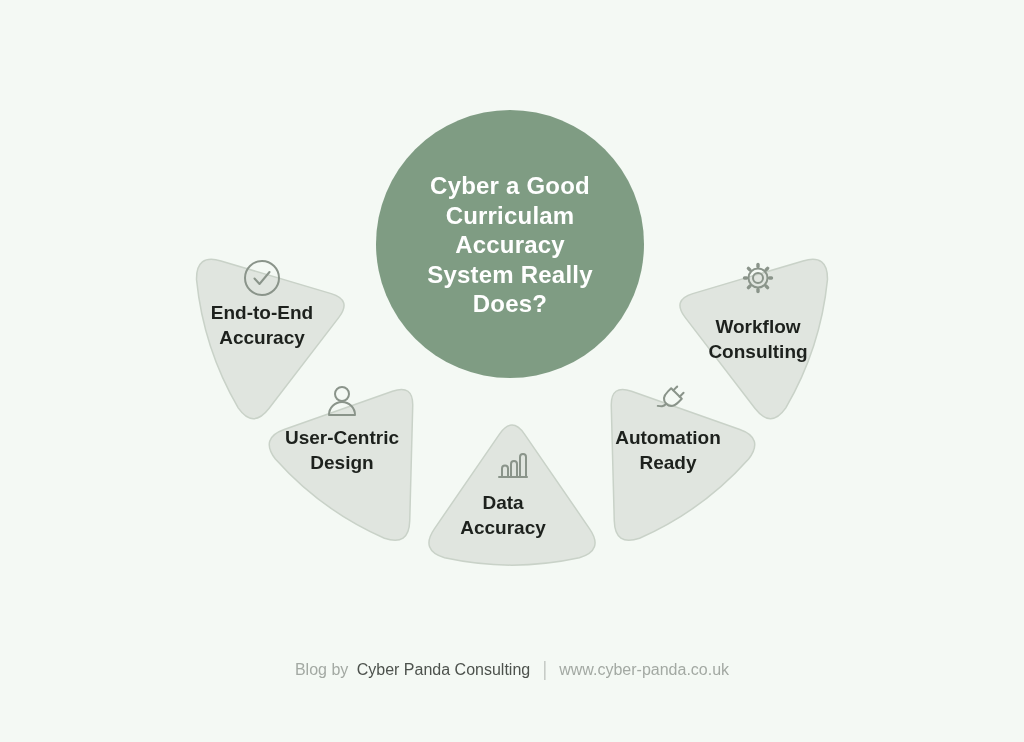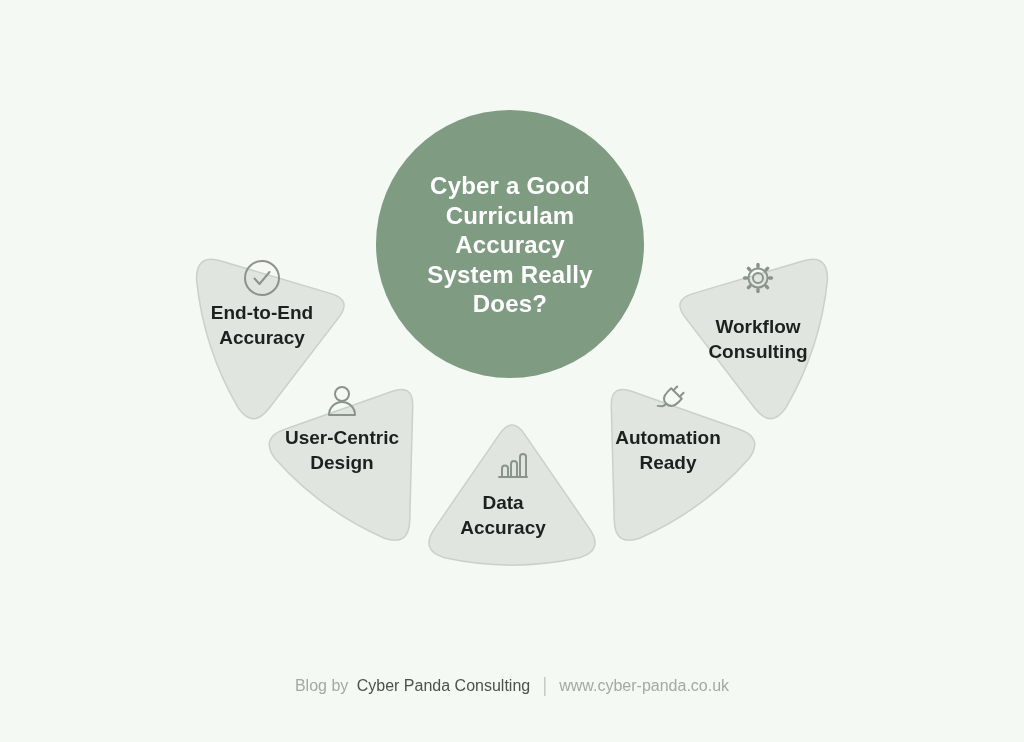--- a/index.html
+++ b/index.html
@@ -34,21 +34,21 @@
     font-size:19px;line-height:25px;font-weight:600;color:var(--label-text);
   }
   .petal-label span{display:block;}
   .petal-icon{position:absolute;width:44px;height:44px;}
   .petal-icon .stroke{stroke:var(--icon-stroke);fill:none;stroke-width:2;stroke-linecap:round;stroke-linejoin:round;}
   .petal-icon .tooth{stroke:var(--icon-stroke);stroke-width:3.4;stroke-linecap:round;}
   .footer{
     position:absolute;left:0;top:661px;width:1024px;text-align:center;
     font-size:16px;color:var(--footer-text);
   }
-  .footer span{display:inline-block;margin-top:16px;}
+  .footer span{display:inline-block;}
   .footer .f-prefix{margin-right:4px;}
   .footer .f-brand{font-weight:normal;color:var(--footer-brand);}
   .footer .f-sep{color:#bfc5bf;margin:0 8px;transform:scaleY(1.25);}
 </style>
 </head>
 <body>
 
 <div class="canvas">
 
   <svg class="petal-layer" viewBox="0 0 1024 742" aria-hidden="true">

